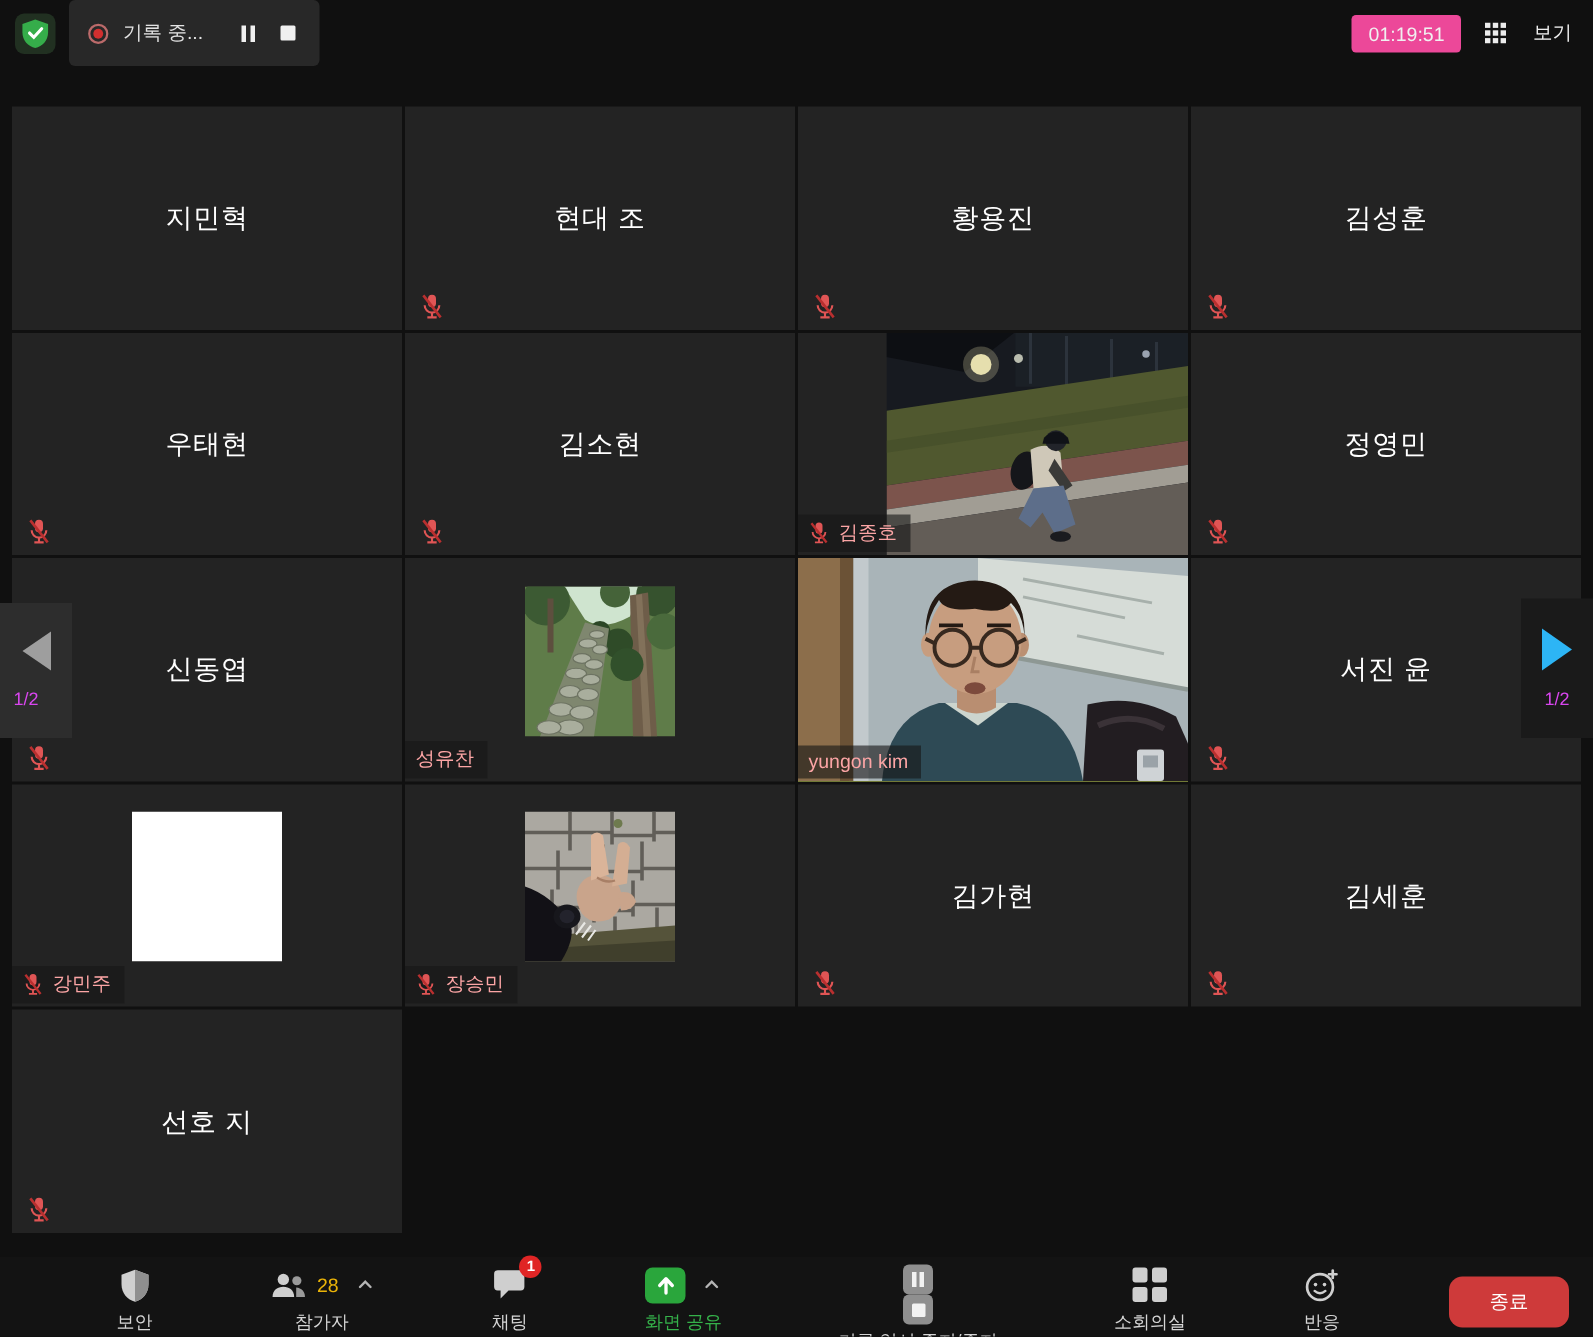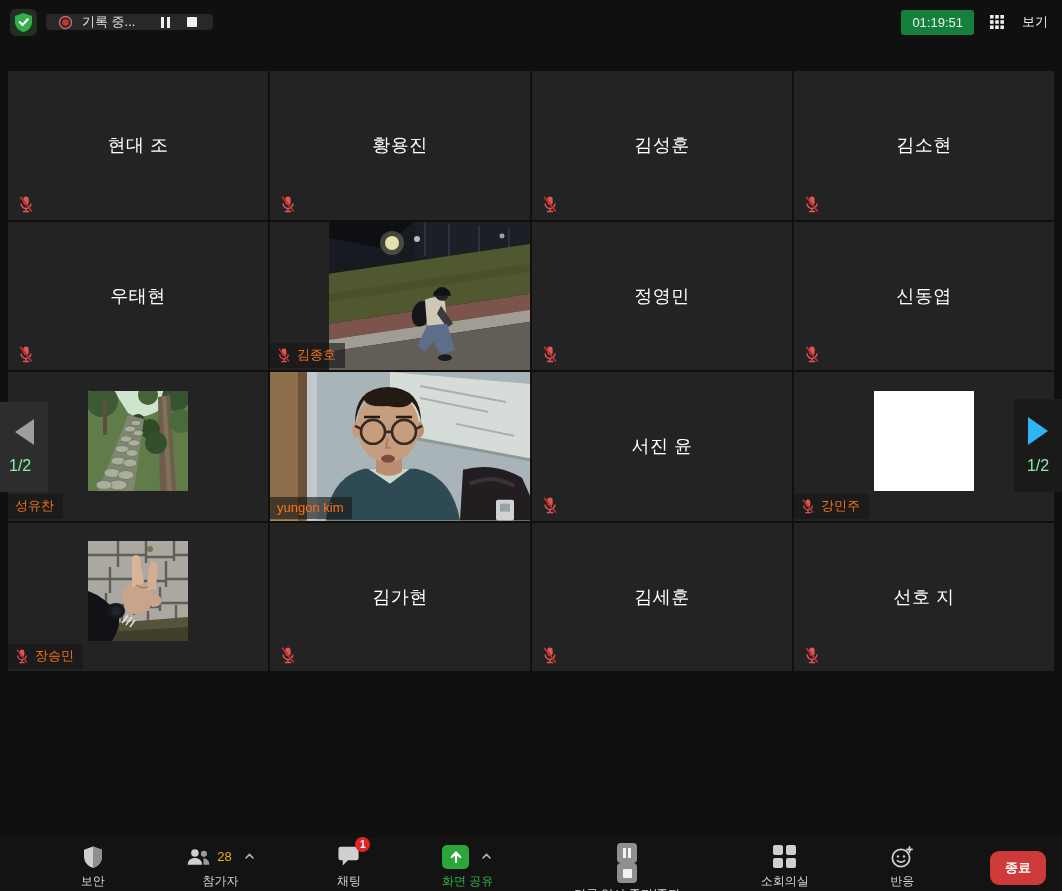--- a/index.html
+++ b/index.html
@@ -6,59 +6,59 @@
 html,body{width:1062px;height:891px}
 body{position:relative;overflow:hidden;background:#101010;color:#ddd;
   font-family:"Liberation Sans","DejaVu Sans",sans-serif}
 
 
 .topbar{position:absolute;top:0;left:0;right:0;height:44px;display:flex;
   align-items:center;justify-content:space-between;padding:0 10px}
 .tb-left{display:flex;align-items:center;gap:9px}
 .shield-badge{width:27px;height:27px;border-radius:6px;background:#213021;
   display:flex;align-items:center;justify-content:center;cursor:pointer}
-.rec-pill{height:16px;background:#282828;border-radius:4px;display:flex;
+.rec-pill{height:44px;background:#282828;border-radius:4px;display:flex;
   align-items:center;padding:0 12px;gap:9px}
 .rec-label{font-size:13px;color:#e3e3e3;white-space:nowrap}
 .rec-btn{display:flex;align-items:center;justify-content:center;width:18px;height:20px;cursor:pointer}
 .rec-btn.pause{margin-left:12px}
 .pbars{display:flex;gap:3px}
 .pbars i{display:block;width:3px;height:11px;background:#f0f0f0}
 .stop-sq{display:block;width:10px;height:10px;background:#f0f0f0;border-radius:1px}
 .tb-right{display:flex;align-items:center;gap:16px;padding-right:4px}
-.timer{background:#15803d;border-radius:3px;padding:5px 11px;font-size:13px;color:#f0f0f0}
+.timer{background:#ec4899;border-radius:3px;padding:5px 11px;font-size:13px;color:#f0f0f0}
 .view-btn{display:flex;align-items:center;gap:18px;font-size:13px;color:#f0f0f0;cursor:pointer}
 
 
 .grid{position:absolute;left:8px;top:71px;width:1046px;height:751px;display:grid;
   grid-template-columns:repeat(4,1fr);grid-template-rows:repeat(5,1fr);gap:2px}
 .tile{position:relative;background:#232323;overflow:hidden;cursor:pointer}
 .tile.active{box-shadow:inset 0 0 0 3px #c9da55}
 .center-name{position:absolute;inset:0;display:flex;align-items:center;justify-content:center;
   color:#fff;font-size:18px;font-weight:500;letter-spacing:.5px}
 .corner-mic{position:absolute;left:10px;bottom:7px;width:16px;height:18px}
 .name-tag{position:absolute;left:0;bottom:2px;display:flex;align-items:center;gap:6px;
-  background:rgba(22,22,22,.62);padding:3px 9px 4px 7px;color:#f97316;font-size:13px;white-space:nowrap}
+  background:rgba(22,22,22,.62);padding:3px 9px 4px 7px;color:#fca5a5;font-size:13px;white-space:nowrap}
 .name-tag svg.mic{width:14px;height:16px;flex:0 0 auto}
 .avatar{position:absolute;left:50%;top:46%;transform:translate(-50%,-50%);width:100px;height:100px}
 .avatar svg{width:100%;height:100%;display:block}
 .video-43{position:absolute;right:0;top:0;height:100%;width:201px}
 .video-full{position:absolute;inset:0}
 .video-43 svg,.video-full svg{width:100%;height:100%;display:block}
 
 
 .page-nav{position:absolute;width:48px;display:flex;flex-direction:column;align-items:center;
   justify-content:center;gap:12px;cursor:pointer;z-index:5}
 .page-nav.left{left:0;top:402px;height:90px;background:#2d2d2d}
 .page-nav.right{right:0;top:399px;height:93px;background:#1a1a1a}
 .tri-left{width:0;height:0;border-top:13px solid transparent;border-bottom:13px solid transparent;
   border-right:19px solid #9e9e9e}
 .tri-right{width:0;height:0;border-top:14px solid transparent;border-bottom:14px solid transparent;
   border-left:20px solid #2db5f5}
-.page-label{font-size:16px;color:#86efac}
+.page-label{font-size:12px;color:#d946ef}
 .page-nav.left .page-label{align-self:flex-start;margin-left:9px}
 
 
 .toolbar{position:absolute;left:0;right:0;bottom:0;height:53px;background:#131313;
   display:flex;align-items:flex-start;padding:5px 10px 0 6px}
 .tb-item{display:flex;flex-direction:column;align-items:center;gap:3px;font-size:12px;
   color:#d6d6d6;cursor:pointer;padding:0 6px;white-space:nowrap}
 .icon-row{height:27px;display:flex;align-items:center;gap:5px}
 .mid{flex:1;display:flex;justify-content:space-evenly;align-items:flex-start}
 .count{font-size:13px;color:#eab308}
@@ -68,22 +68,22 @@
 .chat-wrap{position:relative}
 .badge{position:absolute;top:-6px;right:-9px;min-width:15px;height:15px;border-radius:8px;
   background:#e02525;color:#fff;font-size:10px;font-weight:bold;display:flex;align-items:center;
   justify-content:center;padding:0 3px}
 .rc-btn{width:20px;height:20px;border-radius:4px;background:#8f8f8f;display:flex;
   align-items:center;justify-content:center;gap:2.5px}
 .rc-btn .bar{width:3px;height:10px;background:#f2f2f2}
 .rc-btn .sq{width:9px;height:9px;background:#f2f2f2;border-radius:1px}
 .grid4{display:grid;grid-template-columns:10px 10px;grid-template-rows:10px 10px;gap:2.5px}
 .grid4 span{background:#cfcfcf;border-radius:2px}
-.end-btn{align-self:center;background:#ce3a3a;color:#fff;font-size:13px;font-weight:bold;
-  padding:8px 15px;border-radius:9px;cursor:pointer;margin:2px 6px 0 0}
+.end-btn{align-self:center;background:#ce3a3a;color:#fff;font-size:13px;font-weight:normal;
+  padding:8px 27px;border-radius:9px;cursor:pointer;margin:2px 6px 0 0}
 </style>
 </head>
 <body>
 
 <div class="topbar">
   <div class="tb-left">
     <div class="shield-badge">
       <svg width="19" height="21" viewBox="0 0 20 22">
         <path d="M10 1 L19 4.2 V10 C19 16 15 20 10 21 C5 20 1 16 1 10 V4.2 Z" fill="#35ad4a"></path>
         <path d="M6 10.5 L9 13.5 L14.5 7.5" stroke="#fff" stroke-width="2.2" fill="none" stroke-linecap="round"></path>
@@ -122,20 +122,23 @@
             <rect x="10.4" y="10.4" width="3.6" height="3.6"></rect>
         </g>
       </svg>
       <span>보기</span>
     </div>
   </div>
 </div>
 
 <div class="grid">
     <div class="tile">
+      <div class="center-name">지민혁</div>
+    </div>
+    <div class="tile">
       <div class="center-name">현대 조</div>
       <svg class="corner-mic" viewBox="0 0 18 20">
         <rect x="6" y="1.5" width="6" height="9.5" rx="3" fill="#e05555"></rect>
         <path d="M3.5 9.5a5.5 5.5 0 0 0 11 0" fill="none" stroke="#e05555" stroke-width="1.6"></path>
         <path d="M9 15v3.2 M5.5 18.5h7" stroke="#e05555" stroke-width="1.6" fill="none"></path>
         <path d="M2.5 2 L15.5 18.5" stroke="#b92f2f" stroke-width="2"></path>
       </svg>
     </div>
     <div class="tile">
       <div class="center-name">황용진</div>
@@ -149,30 +152,30 @@
     <div class="tile">
       <div class="center-name">김성훈</div>
       <svg class="corner-mic" viewBox="0 0 18 20">
         <rect x="6" y="1.5" width="6" height="9.5" rx="3" fill="#e05555"></rect>
         <path d="M3.5 9.5a5.5 5.5 0 0 0 11 0" fill="none" stroke="#e05555" stroke-width="1.6"></path>
         <path d="M9 15v3.2 M5.5 18.5h7" stroke="#e05555" stroke-width="1.6" fill="none"></path>
         <path d="M2.5 2 L15.5 18.5" stroke="#b92f2f" stroke-width="2"></path>
       </svg>
     </div>
     <div class="tile">
+      <div class="center-name">우태현</div>
+      <svg class="corner-mic" viewBox="0 0 18 20">
+        <rect x="6" y="1.5" width="6" height="9.5" rx="3" fill="#e05555"></rect>
+        <path d="M3.5 9.5a5.5 5.5 0 0 0 11 0" fill="none" stroke="#e05555" stroke-width="1.6"></path>
+        <path d="M9 15v3.2 M5.5 18.5h7" stroke="#e05555" stroke-width="1.6" fill="none"></path>
+        <path d="M2.5 2 L15.5 18.5" stroke="#b92f2f" stroke-width="2"></path>
+      </svg>
+    </div>
+    <div class="tile">
       <div class="center-name">김소현</div>
-      <svg class="corner-mic" viewBox="0 0 18 20">
-        <rect x="6" y="1.5" width="6" height="9.5" rx="3" fill="#e05555"></rect>
-        <path d="M3.5 9.5a5.5 5.5 0 0 0 11 0" fill="none" stroke="#e05555" stroke-width="1.6"></path>
-        <path d="M9 15v3.2 M5.5 18.5h7" stroke="#e05555" stroke-width="1.6" fill="none"></path>
-        <path d="M2.5 2 L15.5 18.5" stroke="#b92f2f" stroke-width="2"></path>
-      </svg>
-    </div>
-    <div class="tile">
-      <div class="center-name">우태현</div>
       <svg class="corner-mic" viewBox="0 0 18 20">
         <rect x="6" y="1.5" width="6" height="9.5" rx="3" fill="#e05555"></rect>
         <path d="M3.5 9.5a5.5 5.5 0 0 0 11 0" fill="none" stroke="#e05555" stroke-width="1.6"></path>
         <path d="M9 15v3.2 M5.5 18.5h7" stroke="#e05555" stroke-width="1.6" fill="none"></path>
         <path d="M2.5 2 L15.5 18.5" stroke="#b92f2f" stroke-width="2"></path>
       </svg>
     </div>
     <div class="tile">
       <div class="video-43">
         <svg viewBox="0 0 201 149" preserveAspectRatio="none">

